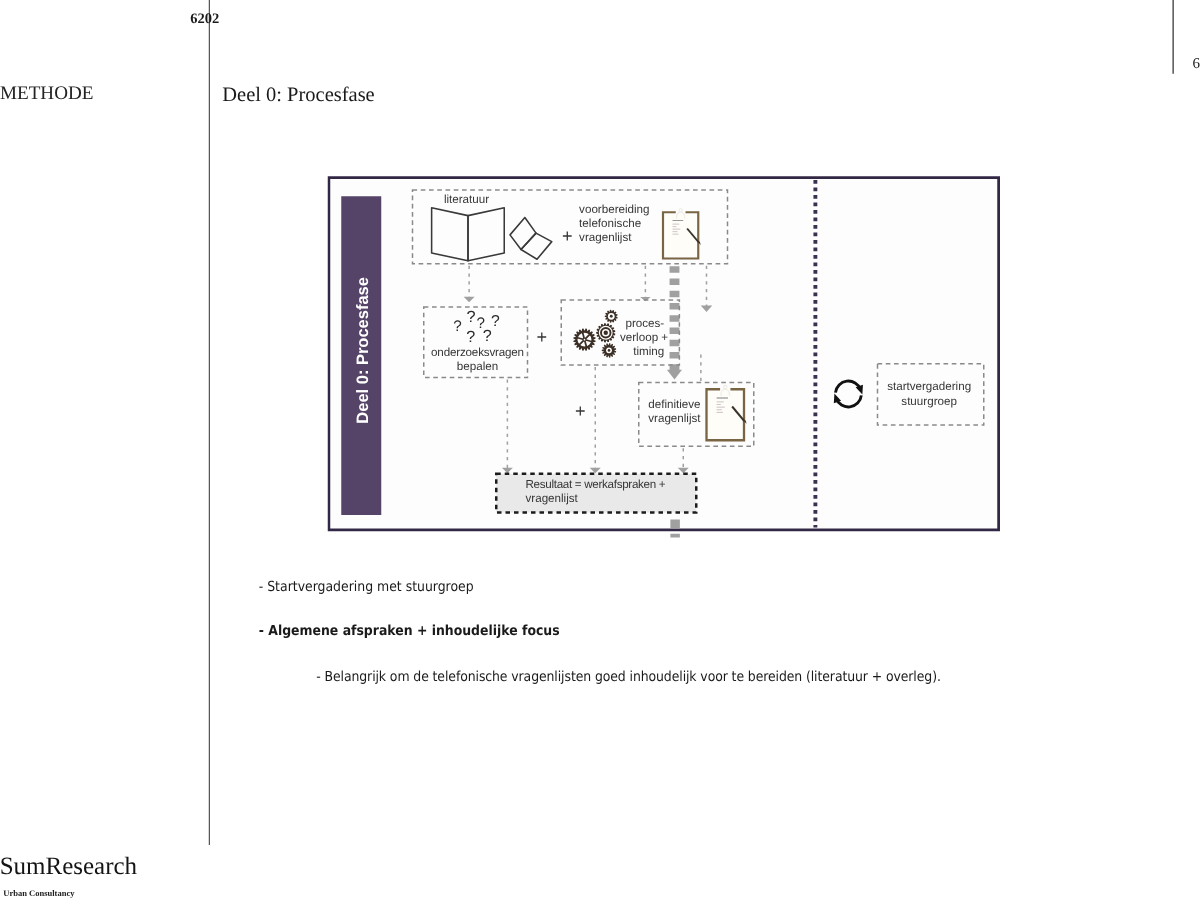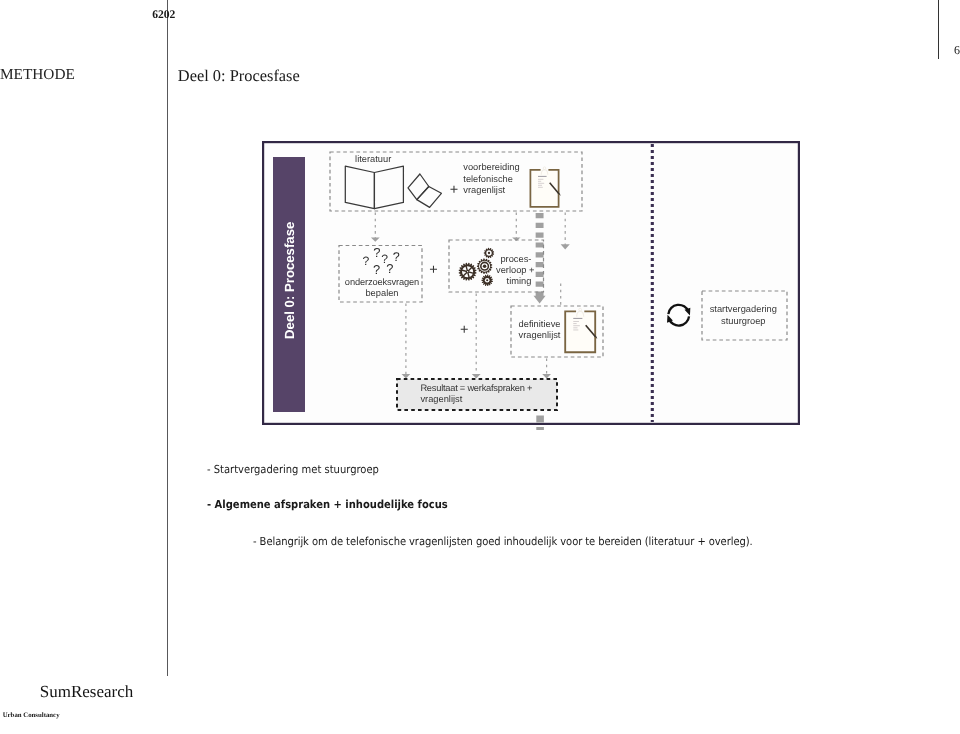--- a/index.html
+++ b/index.html
@@ -29,21 +29,21 @@
 
   
   .bullets{left:0;top:0;width:852px;height:734px;}
   .bullet{position:absolute;font-family:"DejaVu Sans Condensed","DejaVu Sans",sans-serif;font-size:11.08px;color:#1a1a1a;white-space:nowrap;}
   .b1{left:207px;top:463px;}
   .b2{left:207px;top:498px;font-weight:bold;}
   .b3{left:207px;top:534.5px;letter-spacing:-0.072px;margin-left:46px;}
   .b4{left:207px;top:570.5px;}
 
   
-  .brand{left:-0.3px;top:682px;font-family:"Liberation Serif",serif;font-size:17px;color:#141414;margin-left:40px;}
+  .brand{left:-0.3px;top:682px;font-family:"Liberation Serif",serif;font-size:20px;color:#141414;}
   .tagline{left:2.7px;top:712.3px;font-family:"Liberation Serif",serif;font-weight:bold;font-size:6.8px;color:#202020;}
 </style>
 </head>
 <body>
 
 <div class="page">
 
   <div class="rule-left"></div>
   <div class="rule-right"></div>
 

